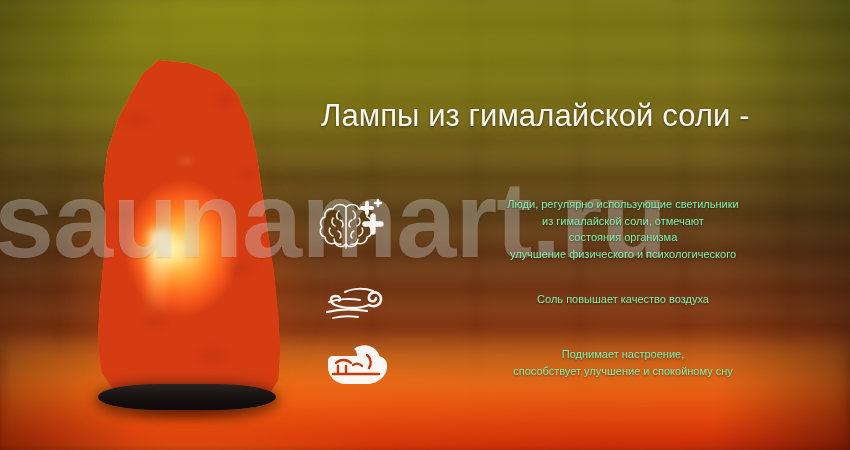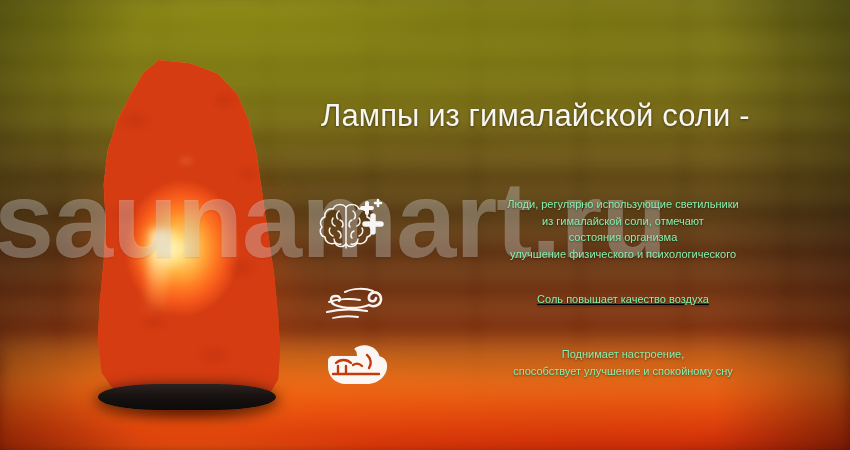--- a/index.html
+++ b/index.html
@@ -200,21 +200,21 @@
   .feature .ftext{
     flex:1 1 auto;
     padding-top:2px;
     color:#86efac;
     font-size:11px;
     line-height:1.5;
     text-shadow:0 1px 2px rgba(0,0,0,.5);
     text-align:center;
   }
   .f-brain .ftext{ padding-top:0; }
-  .f-air   { margin-top:4px;text-decoration:underline; }
+  .f-air   { margin-top:4px; }
   .f-air   .ficon{ height:48px; }
   .f-air   .ftext{ padding-top:15px; }
   .f-sleep { margin-top:10px; }
   .f-sleep .ficon{ height:54px; }
   .f-sleep .ftext{ padding-top:8px; }
 
   svg{ display:block; overflow:visible; }
 </style>
 </head>
 <body>

